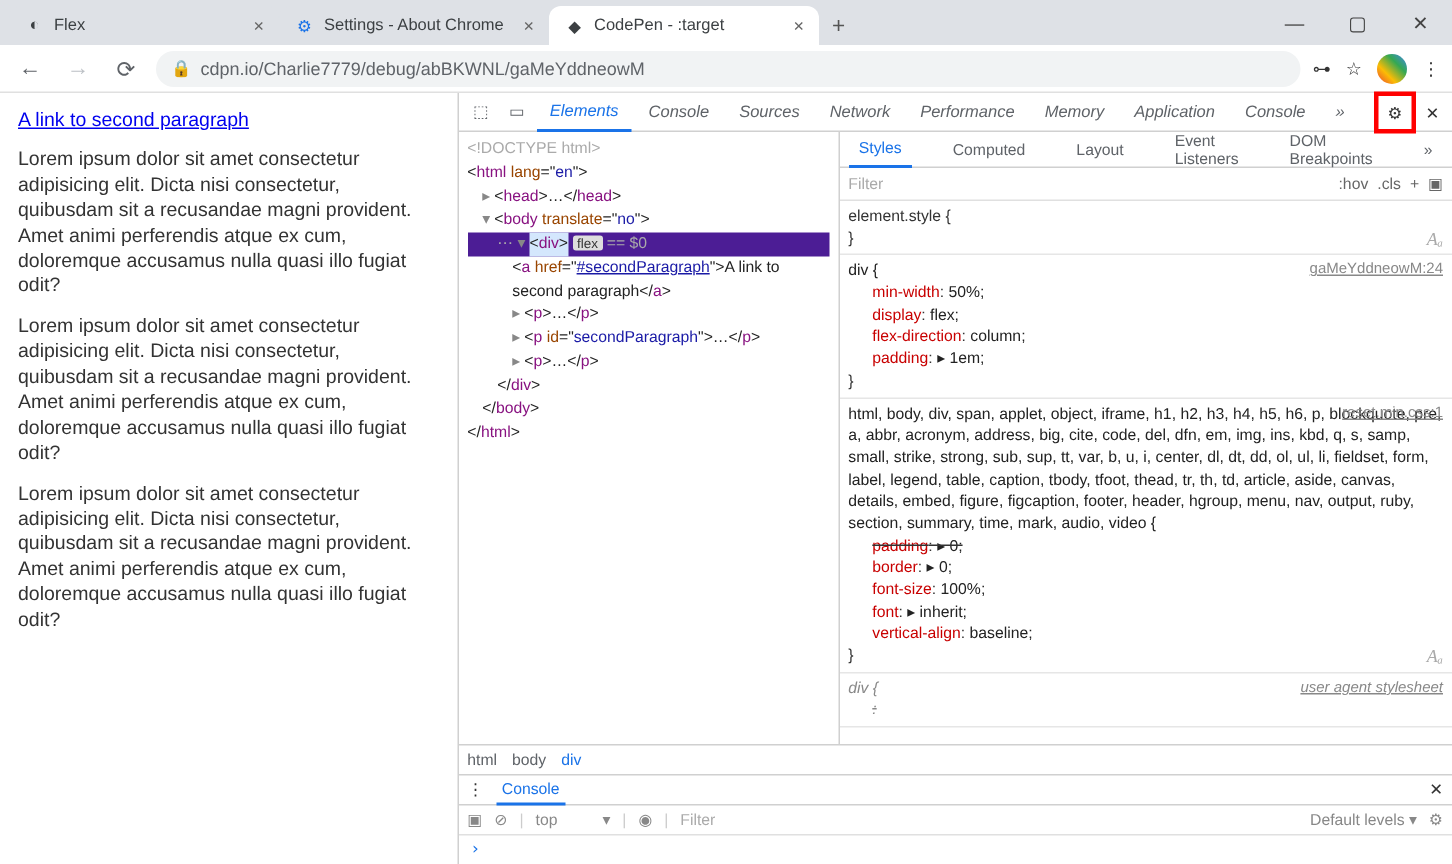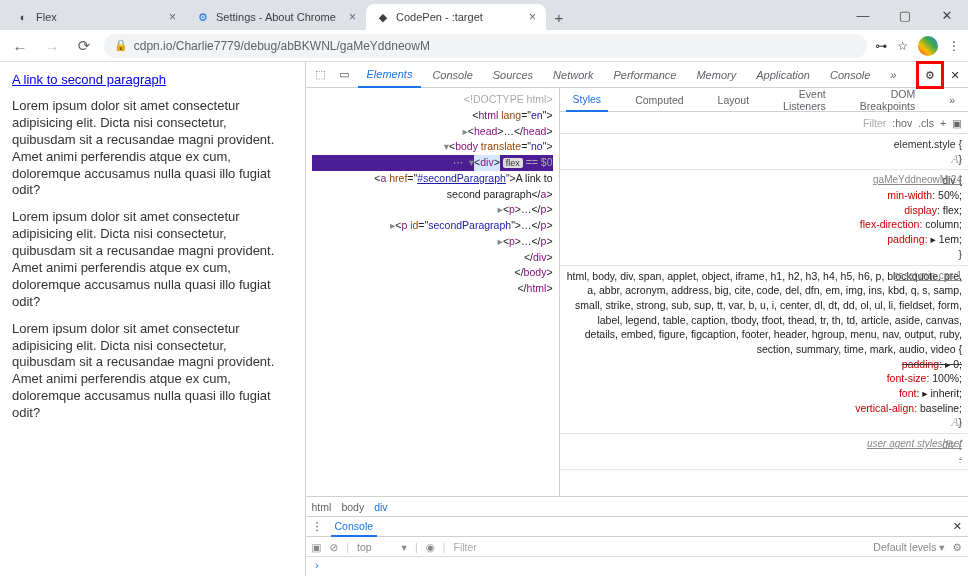--- a/index.html
+++ b/index.html
@@ -36,21 +36,21 @@
 
 
 .dt-tabs { height: 26px; border-bottom: 1px solid #d0d0d0; display: flex; align-items: center; padding: 0 4px; gap: 2px; position: relative; }
 .dt-tab { padding: 0 9px; height: 26px; display: flex; align-items: center; color: #5f6368; font-size: 11px; font-style: italic; }
 .dt-tab.active { color: #1a73e8; border-bottom: 2px solid #1a73e8; }
 .dt-icon { width: 22px; height: 22px; display: flex; align-items: center; justify-content: center; color: #5f6368; }
 .gear-box { position: absolute; right: 24px; top: -1px; width: 28px; height: 28px; border: 3px solid red; display: flex; align-items: center; justify-content: center; }
 .dt-close { position: absolute; right: 4px; top: 4px; width: 18px; height: 18px; display: flex; align-items: center; justify-content: center; }
 
 
-.dt-body { flex: 1; display: flex; overflow: hidden; text-align: right; }
+.dt-body { flex: 1; display: flex; overflow: hidden; }
 .elements-pane { width: 254px; padding: 4px 6px; font-family: Menlo, Consolas, monospace; font-size: 10.5px; line-height: 1.5; color: #222; overflow: hidden; border-right: 1px solid #d0d0d0; }
 .elements-pane .tag { color: #881280; }
 .elements-pane .attr { color: #994500; }
 .elements-pane .val { color: #1a1aa6; }
 .elements-pane .link { color: #1a1aa6; text-decoration: underline; }
 .elements-pane .ind1 { padding-left: 10px; }
 .elements-pane .ind2 { padding-left: 20px; }
 .elements-pane .ind3 { padding-left: 30px; }
 .elements-pane .sel { background: #d4e7fd; display: inline-block; }
 .elements-pane .pill { background: #ddd; color: #333; padding: 0 3px; border-radius: 2px; font-size: 9px; }
@@ -208,20 +208,21 @@
             <div class="prop"><span class="pn">min-width</span>: <span class="pv">50%;</span></div>
             <div class="prop"><span class="pn">display</span>: <span class="pv">flex;</span></div>
             <div class="prop"><span class="pn">flex-direction</span>: <span class="pv">column;</span></div>
             <div class="prop"><span class="pn">padding</span>: <span class="pv">▸ 1em;</span></div>
             <div>}</div>
           </div>
           <div class="rule">
             <span class="src">reset.min.css:1</span>
             <div class="sel" style="word-break:break-word;">html, body, div, span, applet, object, iframe, h1, h2, h3, h4, h5, h6, p, blockquote, pre, a, abbr, acronym, address, big, cite, code, del, dfn, em, img, ins, kbd, q, s, samp, small, strike, strong, sub, sup, tt, var, b, u, i, center, dl, dt, dd, ol, ul, li, fieldset, form, label, legend, table, caption, tbody, tfoot, thead, tr, th, td, article, aside, canvas, details, embed, figure, figcaption, footer, header, hgroup, menu, nav, output, ruby, section, summary, time, mark, audio, video {</div>
             <div class="prop strike"><span class="pn">padding</span>: <span class="pv">▸ 0;</span></div>
+            <div class="prop"><span class="pn">border</span>: <span class="pv">▸ 0;</span></div>
             <div class="prop"><span class="pn">font-size</span>: <span class="pv">100%;</span></div>
             <div class="prop"><span class="pn">font</span>: <span class="pv">▸ inherit;</span></div>
             <div class="prop"><span class="pn">vertical-align</span>: <span class="pv">baseline;</span></div>
             <div>}</div>
             <span class="Aa">Aₐ</span>
           </div>
           <div class="rule">
             <span class="src italic">user agent stylesheet</span>
             <div class="italic">div {</div>
             <div class="prop strike italic">: </div>

